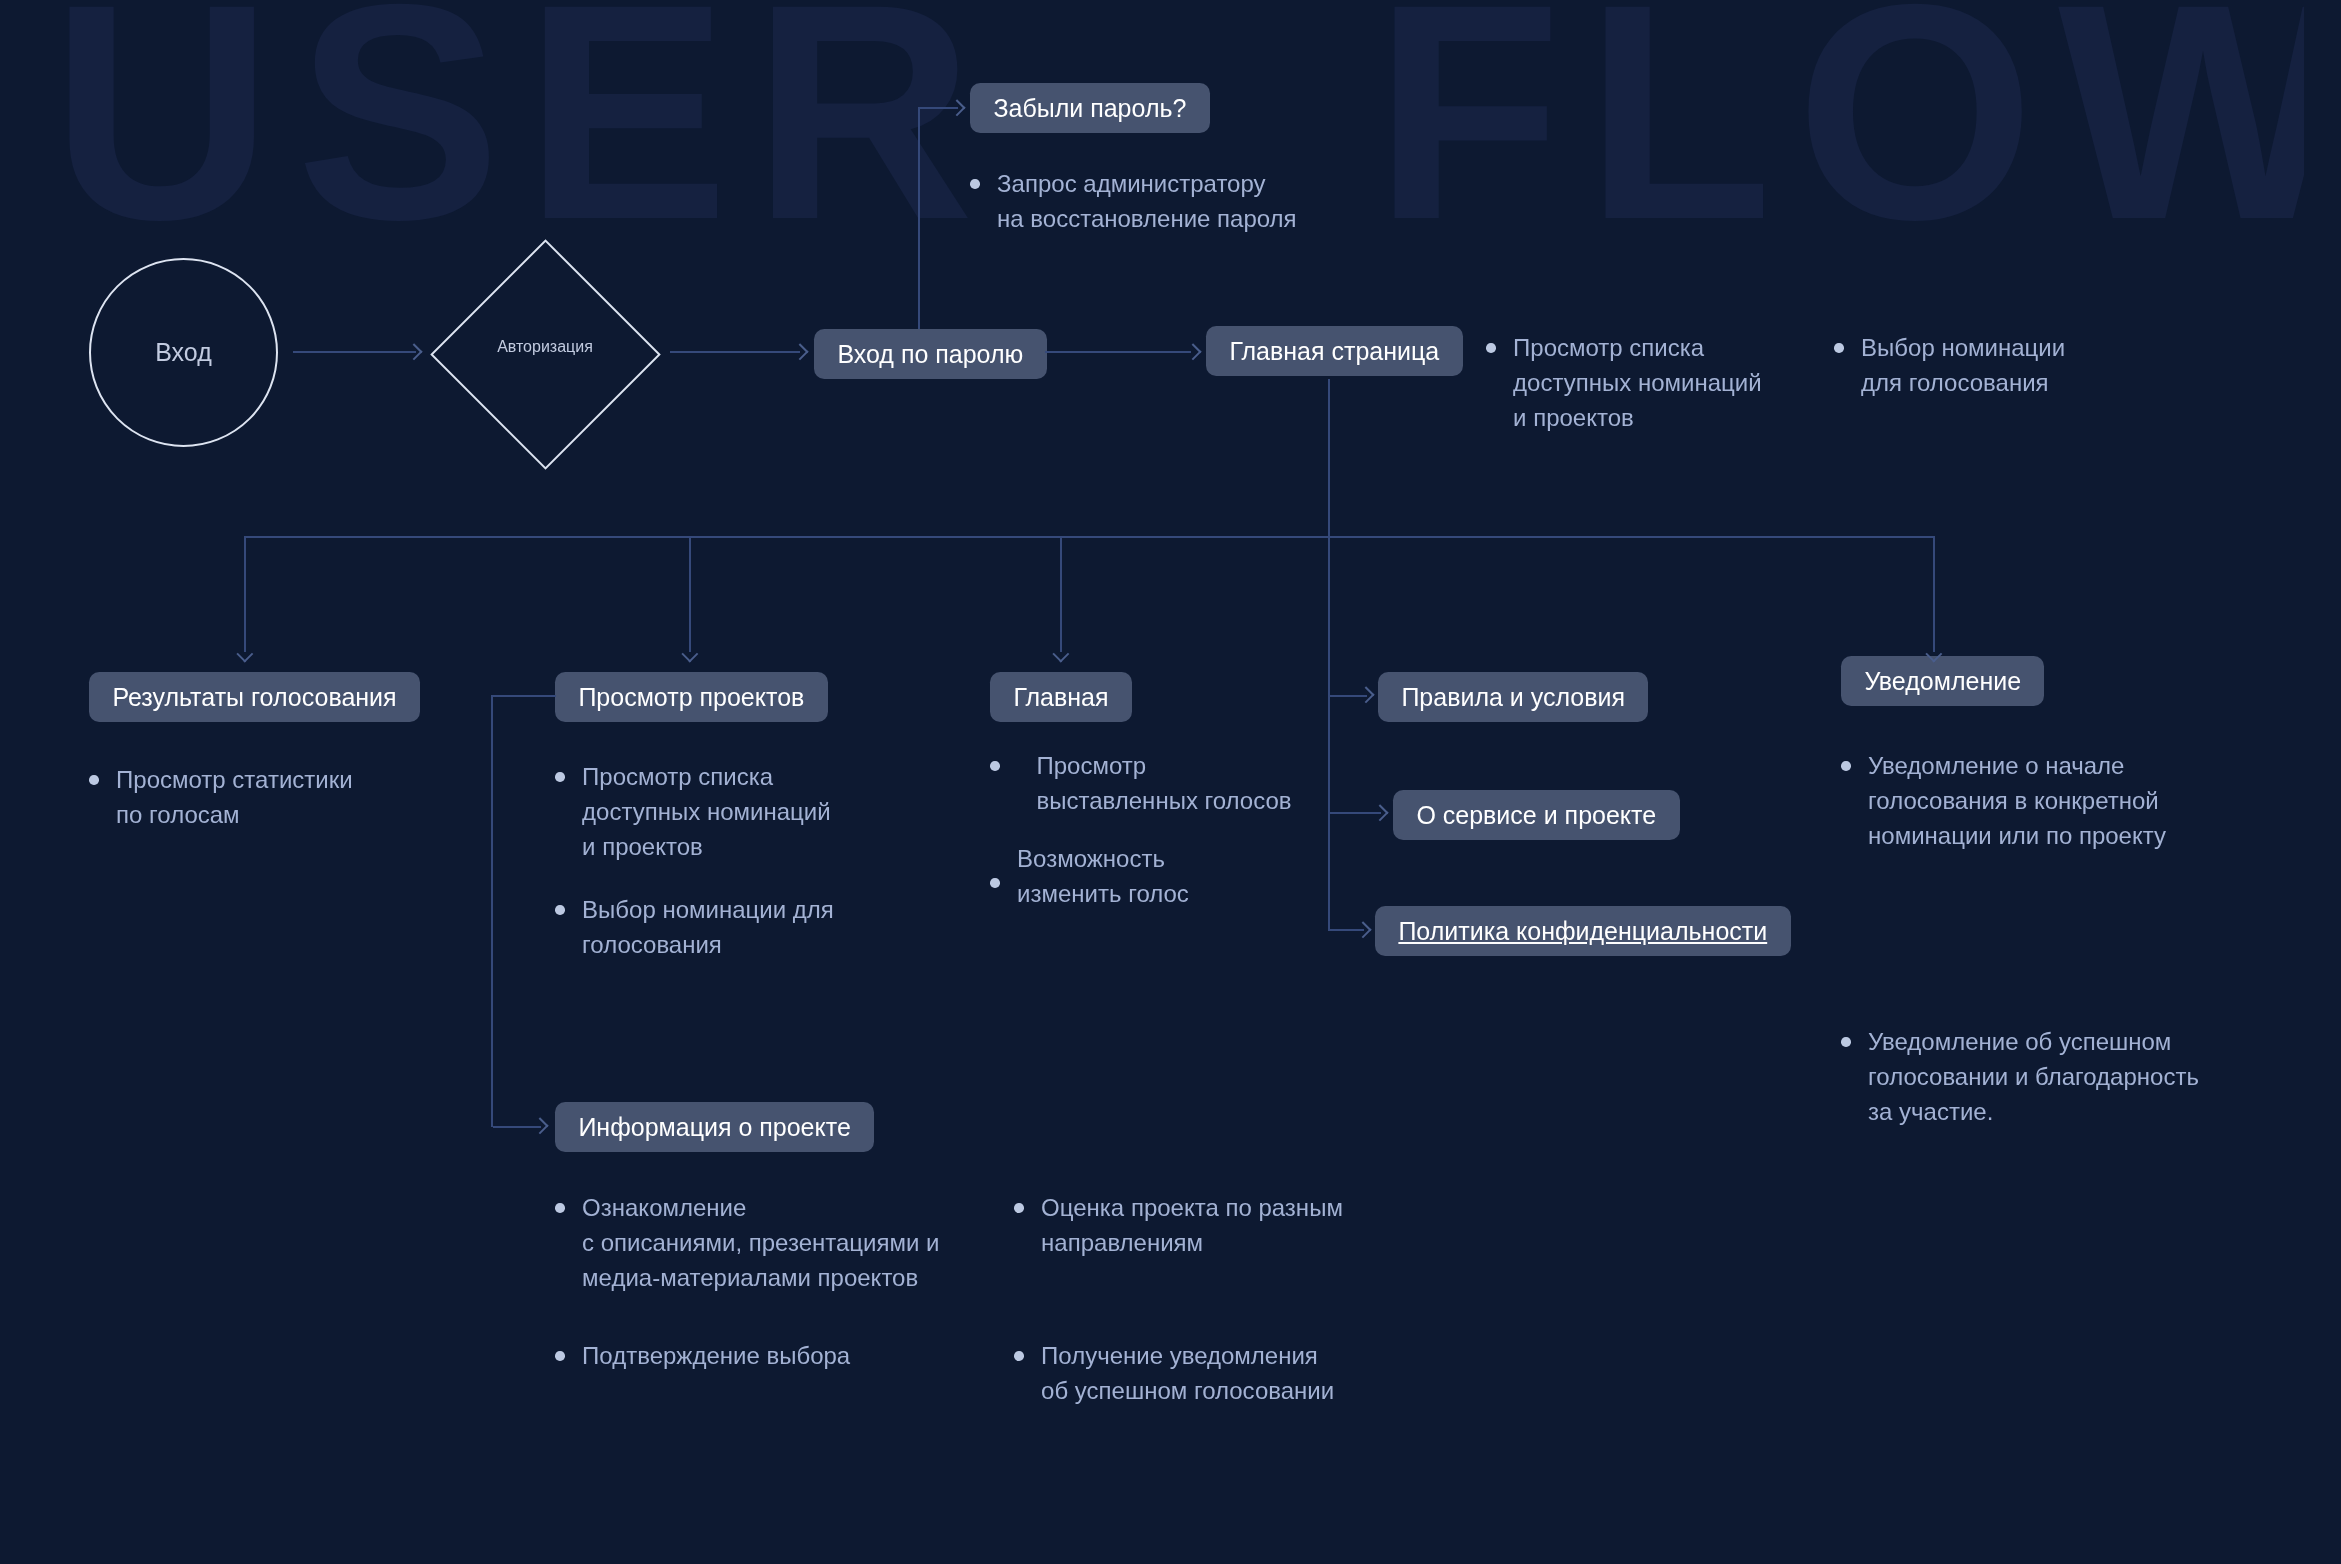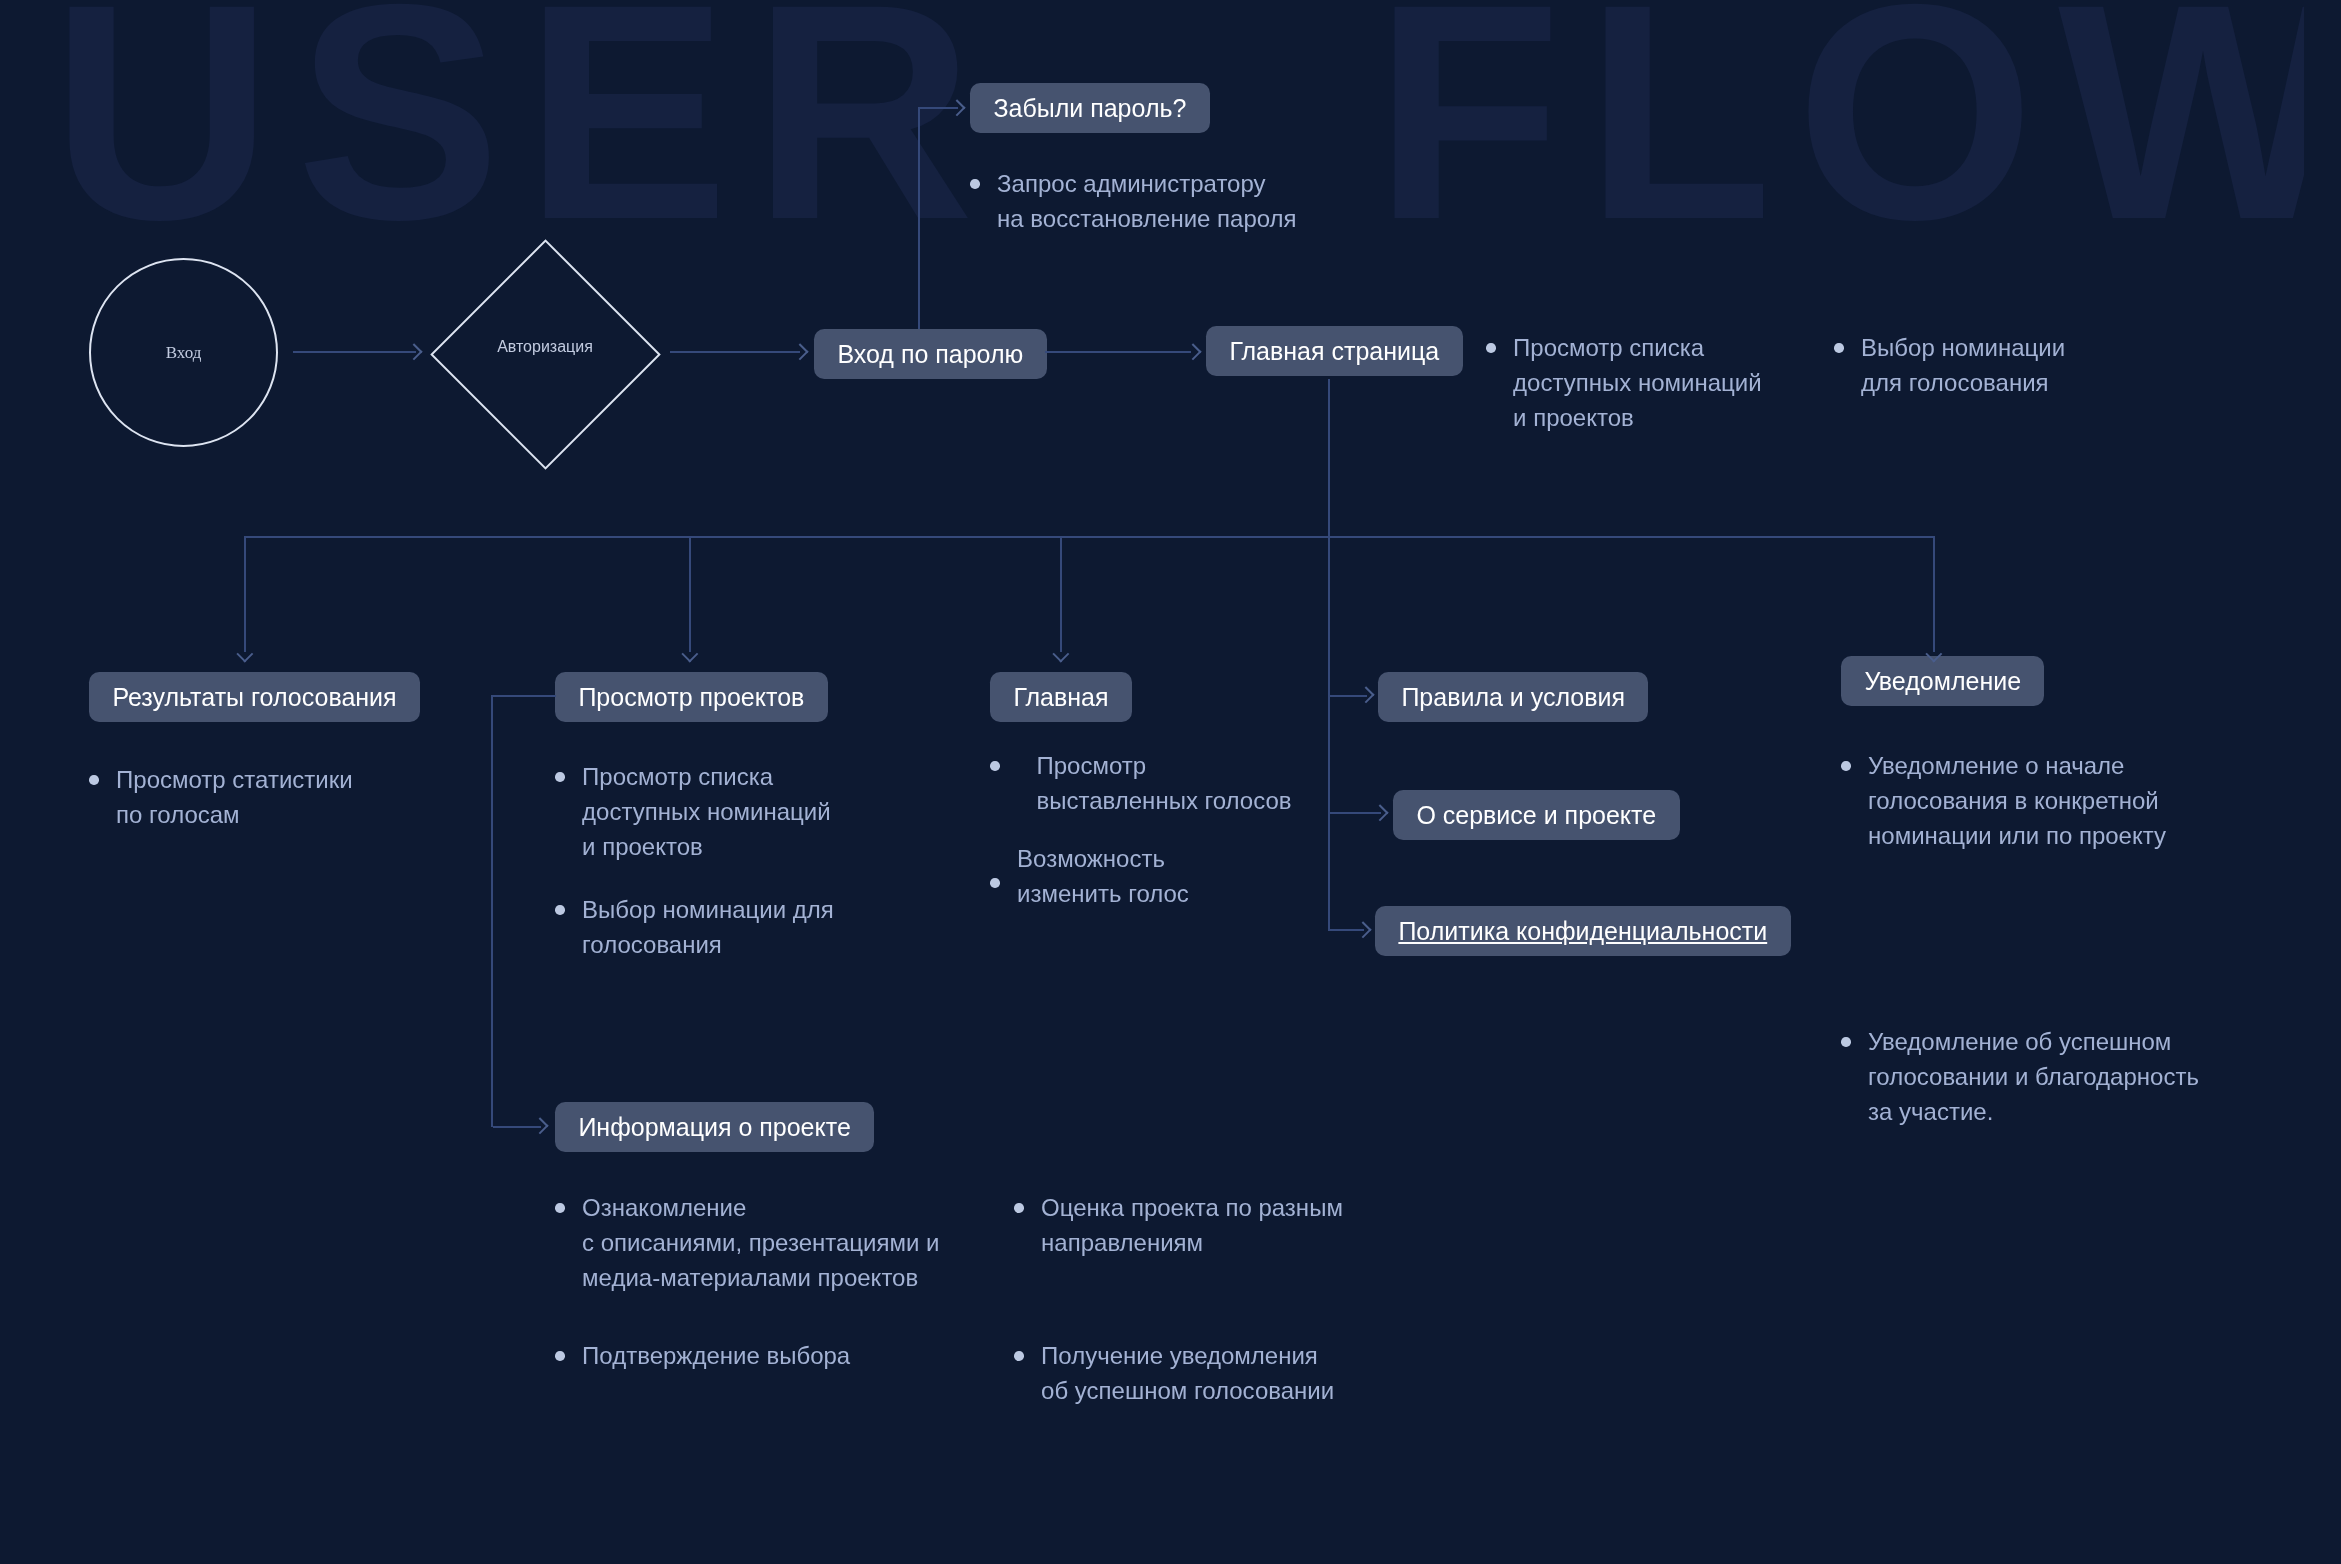--- a/index.html
+++ b/index.html
@@ -15,24 +15,23 @@
   }
   .node {
     position:absolute; height:50px; padding:0 23.4px;
     background:#46536f; color:#ffffff; border-radius:10.2px;
     font-size:25px; font-weight:500; white-space:nowrap;
     display:flex; align-items:center; justify-content:center;
     box-sizing:border-box;
   }
   .shape-circle {
     position:absolute; width:189px; height:189px; border-radius:50%;
-    border:2.2px solid #dde4f1; color:#c2cbe0; font-size:17px;
+    border:2.2px solid #dde4f1; color:#c2cbe0; font-size:25px;
     display:flex; align-items:center; justify-content:center;
     box-sizing:border-box;
-    font-family:Liberation Serif, serif;
   }
   .diamond {
     position:absolute; width:163px; height:163px;
     border:2.2px solid #dde4f1; transform:rotate(45deg);
     box-sizing:border-box;
   }
   .diamond-label {
     position:absolute; width:176px; text-align:center;
     color:#c2cbe0; font-size:16px;
   }

